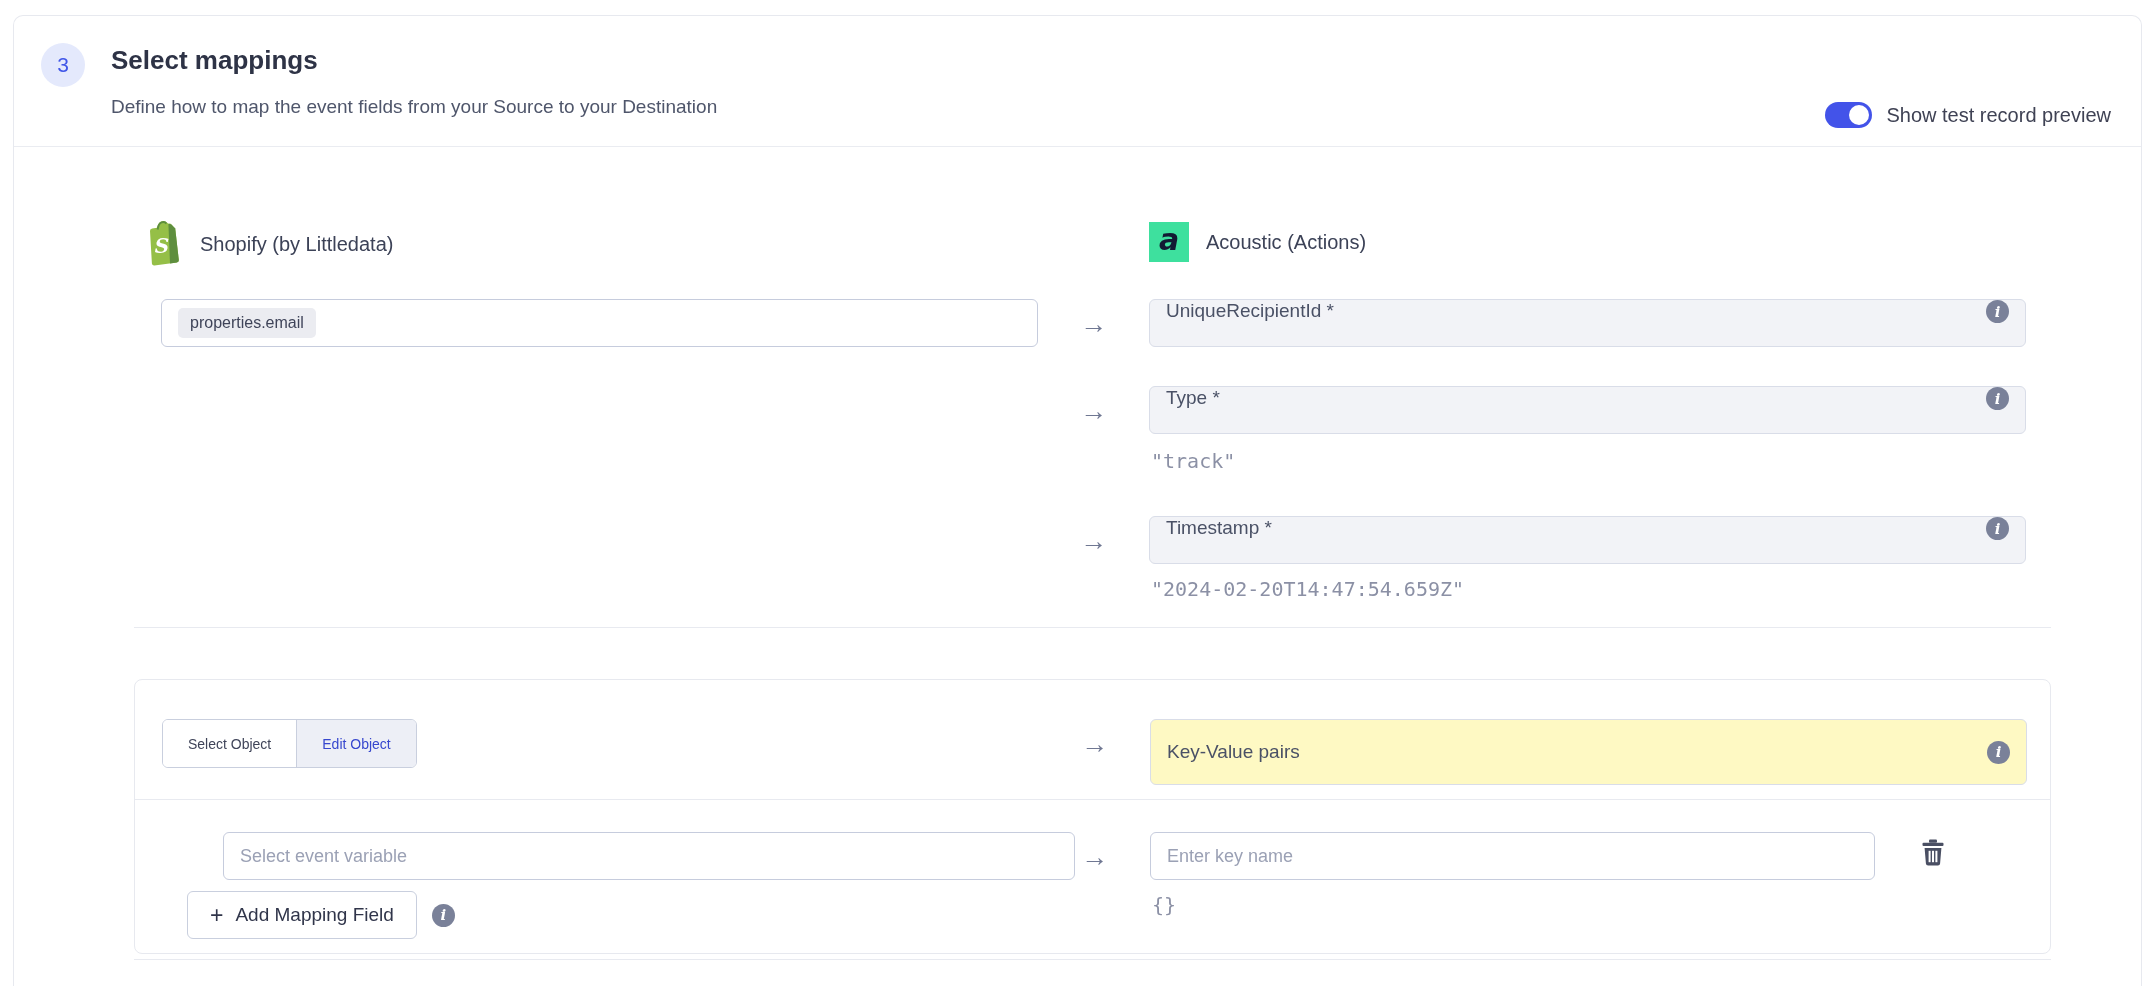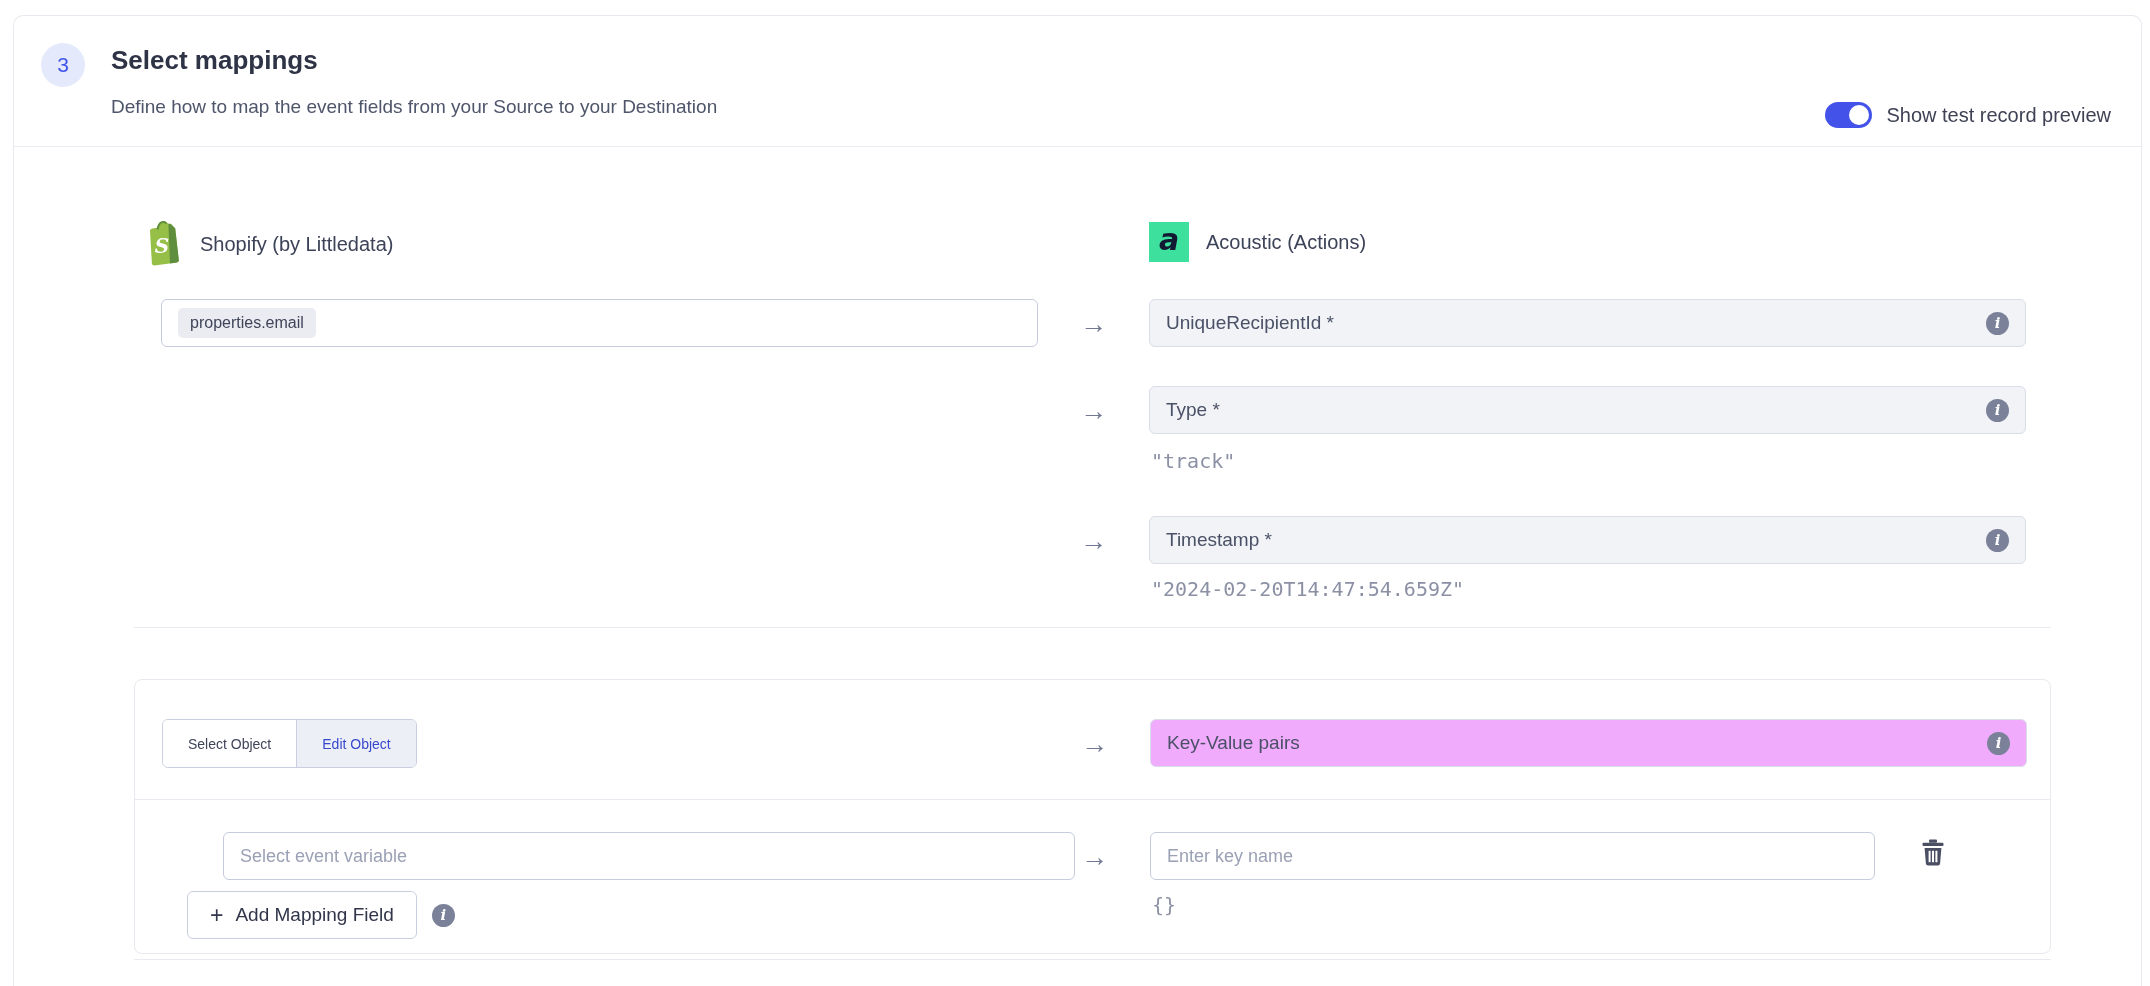--- a/index.html
+++ b/index.html
@@ -31,39 +31,39 @@
                   font-family:"DejaVu Sans", sans-serif; font-weight:700; font-style:italic; font-size:30px; color:#121A33;
                   line-height:1; padding-bottom:4px; }
 
   
   .src-input { position:absolute; left:147px; width:877px; height:48px; background:#fff;
                border:1px solid #C6CCDD; border-radius:6px; display:flex; align-items:center; padding:0 16px; }
   .token-pill { background:#EBECF1; border-radius:5px; padding:6px 12px; font-size:16px; color:#3F4459; }
   .caret { margin-left:auto; font-size:14px; color:#4A5068; }
   .arrow { position:absolute; left:1024px; width:111px; text-align:center; font-size:27px; color:#6F7792; }
   .dest-field { position:absolute; left:1135px; width:877px; height:48px; background:#F2F3F7;
-                border:1px solid #D9DDE8; border-radius:6px; display:flex; align-items:center;
+                border:1px solid #D9DDE8; border-radius:6px; display:flex; 
                 padding:0 16px; font-size:19px; color:#4A5166; }
   .info-icon { margin-left:auto; width:23px; height:23px; border-radius:50%; background:#7A8199; color:#fff;
                display:flex; align-items:center; justify-content:center;
                font-family:"DejaVu Serif", serif; font-style:italic; font-weight:700; font-size:15px; flex:none; }
   .mono-preview { position:absolute; left:1137px; font-family:"DejaVu Sans Mono", monospace; font-size:20px; color:#8B90A5; }
 
   .hr { position:absolute; left:120px; width:1917px; border-top:1px solid #E8EAF0; }
 
   
   .obj-box { position:absolute; left:120px; top:663px; width:1917px; height:275px;
              border:1px solid #E7E9EF; border-radius:8px; background:#fff; }
   .btn-group { position:absolute; left:27px; top:39px; height:49px; display:flex;
                border:1px solid #C9CFDE; border-radius:6px; overflow:hidden; }
   .btn-group .seg { height:100%; display:flex; align-items:center; padding:0 25px; font-size:14px; cursor:pointer; }
   .seg-select { background:#fff; color:#3F4459; border-right:1px solid #C9CFDE; }
   .seg-edit   { background:#EDEFF6; color:#3747CE; }
   .obj-box .arrow { left:904px; }
-  .kv-field { position:absolute; left:1015px; top:39px; width:877px; height:48px; background:#f0abfc;
+  .kv-field { position:absolute; left:1015px; top:39px; width:877px; height:66px; background:#fef9c3;
               border:1px solid #D9DDE8; border-radius:6px; display:flex; align-items:center;
               padding:0 16px; font-size:19px; color:#4A5166; }
   .box-divider { position:absolute; left:0; right:0; top:119px; border-top:1px solid #E8EAF0; }
 
   .text-input { position:absolute; top:152px; height:48px; background:#fff; border:1px solid #C6CCDD;
                 border-radius:6px; padding:0 16px; font-size:18px; color:#3F4459;
                 font-family:"Liberation Sans", sans-serif; outline:none; }
   .text-input::placeholder { color:#9BA1B5; opacity:1; }
   .sev-input { left:52px; width:852px;margin-left:36px; }
   .ekn-input { left:1015px; width:725px; }

